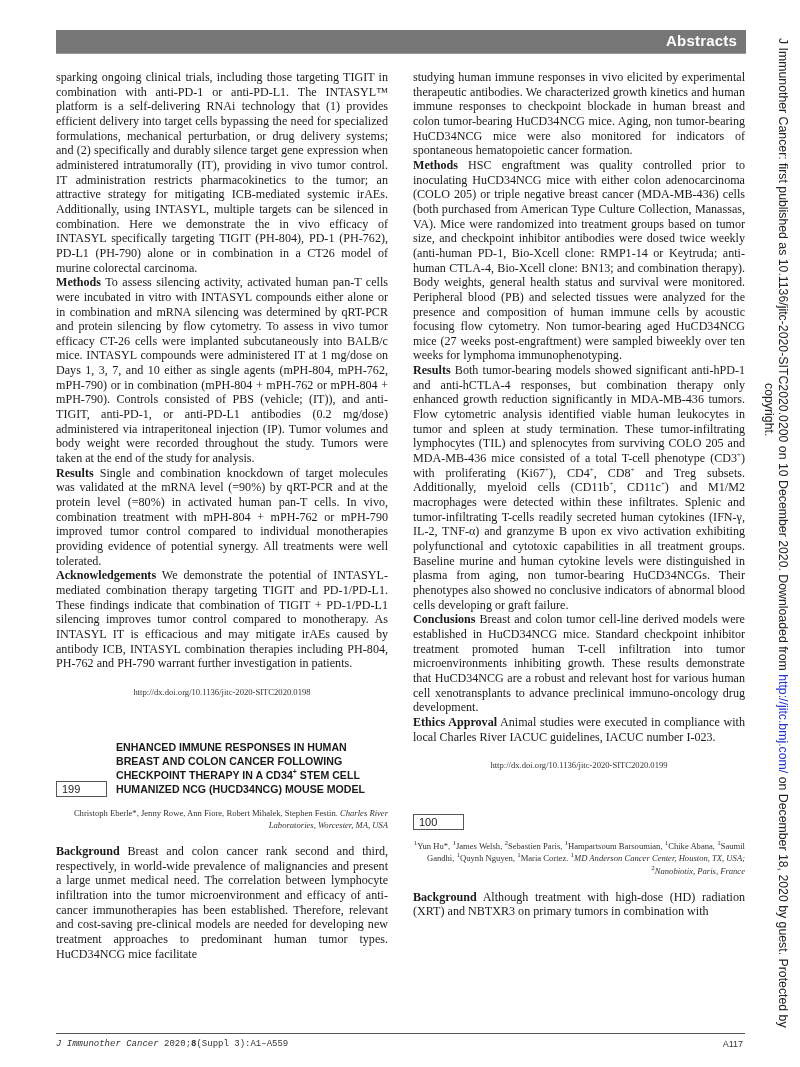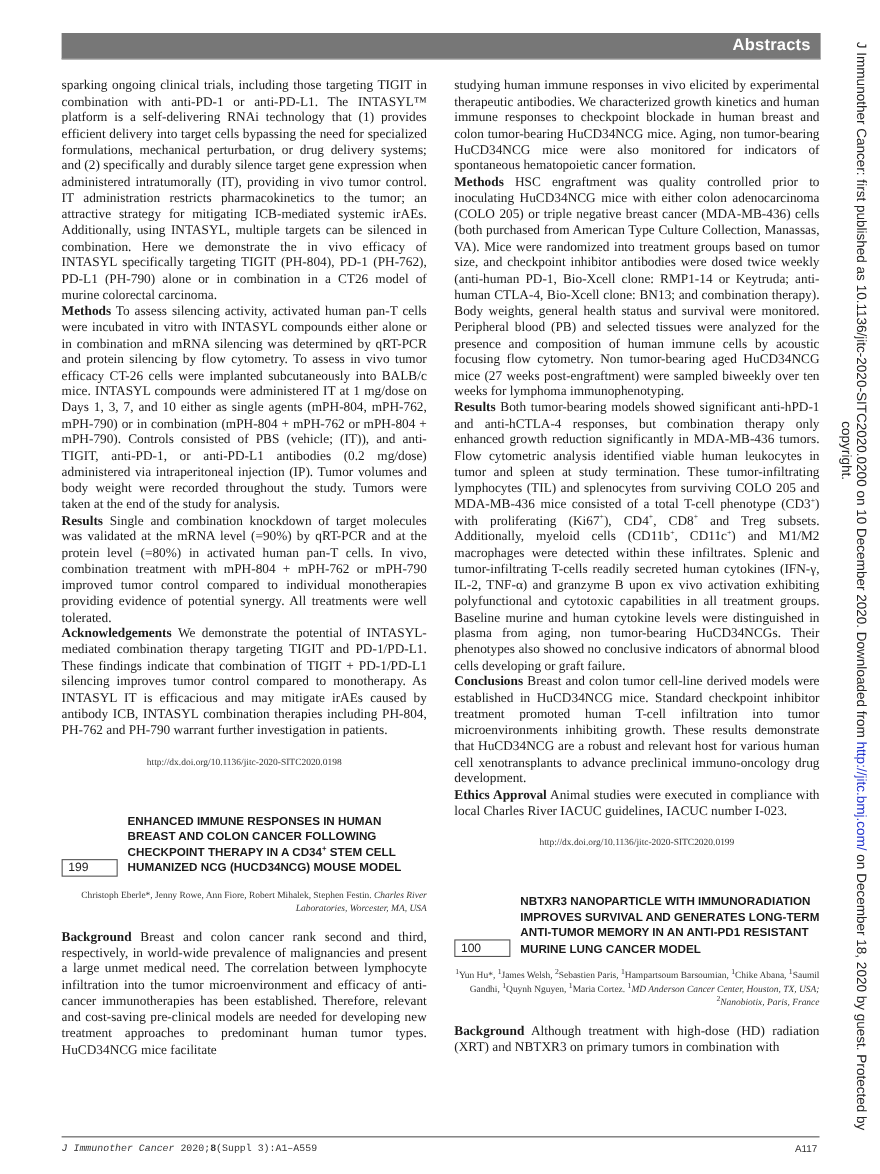--- a/index.html
+++ b/index.html
@@ -94,21 +94,20 @@
 <div class="col col-right">
   <p>studying human immune responses in vivo elicited by experi­mental therapeutic antibodies. We characterized growth kinetics and human immune responses to checkpoint blockade in human breast and colon tumor-bearing HuCD34NCG mice. Aging, non tumor-bearing HuCD34NCG mice were also moni­tored for indicators of spontaneous hematopoietic cancer formation.</p>
   <p><span class="sec-label">Methods</span><span> HSC engraftment was quality controlled prior to inoculating HuCD34NCG mice with either colon adenocarci­noma (COLO 205) or triple negative breast cancer (MDA-MB-436) cells (both purchased from American Type Culture Collection, Manassas, VA). Mice were randomized into treat­ment groups based on tumor size, and checkpoint inhibitor antibodies were dosed twice weekly (anti-human PD-1, Bio-Xcell clone: RMP1-14 or Keytruda; anti-human CTLA-4, Bio-Xcell clone: BN13; and combination therapy). Body weights, general health status and survival were monitored. Peripheral blood (PB) and selected tissues were analyzed for the presence and composition of human immune cells by acoustic focusing flow cytometry. Non tumor-bearing aged HuCD34NCG mice (27 weeks post-engraftment) were sampled biweekly over ten weeks for lymphoma immunophenotyping.</span></p>
   <p><span class="sec-label">Results</span><span> Both tumor-bearing models showed significant anti-hPD-1 and anti-hCTLA-4 responses, but combination therapy only enhanced growth reduction significantly in MDA-MB-436 tumors. Flow cytometric analysis identified viable human leu­kocytes in tumor and spleen at study termination. These tumor-infiltrating lymphocytes (TIL) and splenocytes from sur­viving COLO 205 and MDA-MB-436 mice consisted of a total T-cell phenotype (CD3</span><sup>+</sup><span>) with proliferating (Ki67</span><sup>+</sup><span>), CD4</span><sup>+</sup><span>, CD8</span><sup>+</sup><span> and Treg subsets. Additionally, myeloid cells (CD11b</span><sup>+</sup><span>, CD11c</span><sup>+</sup><span>) and M1/M2 macrophages were detected within these infiltrates. Splenic and tumor-infiltrating T-cells readily secreted human cytokines (IFN-γ, IL-2, TNF-α) and granzyme B upon ex vivo activation exhibiting polyfunctional and cytotoxic capabilities in all treatment groups. Baseline murine and human cytokine levels were distinguished in plasma from aging, non tumor-bearing HuCD34NCGs. Their phenotypes also showed no conclusive indicators of abnormal blood cells developing or graft failure.</span></p>
   <p><span class="sec-label">Conclusions</span><span> Breast and colon tumor cell-line derived models were established in HuCD34NCG mice. Standard checkpoint inhibitor treatment promoted human T-cell infiltration into tumor microenvironments inhibiting growth. These results demonstrate that HuCD34NCG are a robust and relevant host for various human cell xenotransplants to advance preclinical immuno-oncology drug development.</span></p>
   <p><span class="sec-label">Ethics Approval</span><span> Animal studies were executed in compliance with local Charles River IACUC guidelines, IACUC number I-023.</span></p>
   <p class="doi">http://dx.doi.org/10.1136/jitc-2020-SITC2020.0199</p>
 
   <div class="abs-head">
     <div class="abs-num">100</div>
-    <div class="abs-title">NBTXR3 NANOPARTICLE WITH IMMUNORADIATION IMPROVES SURVIVAL AND GENERATES LONG-TERM ANTI-TUMOR MEMORY IN AN ANTI-PD1 RESISTANT MURINE LUNG CANCER MODEL</div>
   </div>
   <p class="authors"><sup>1</sup><span>Yun Hu*, </span><sup>1</sup><span>James Welsh, </span><sup>2</sup><span>Sebastien Paris, </span><sup>1</sup><span>Hampartsoum Barsoumian, </span><sup>1</sup><span>Chike Abana, </span><sup>1</sup><span>Saumil Gandhi, </span><sup>1</sup><span>Quynh Nguyen, </span><sup>1</sup><span>Maria Cortez. </span><sup>1</sup><i>MD Anderson Cancer Center, Houston, TX, USA; </i><sup>2</sup><i>Nanobiotix, Paris, France</i></p>
   <p><span class="sec-label">Background</span><span> Although treatment with high-dose (HD) radiation (XRT) and NBTXR3 on primary tumors in combination with</span></p>
 </div>
 
 <div class="footer-rule"></div>
 <div class="footer-left"><i>J Immunother Cancer</i><span> 2020;</span><b>8</b><span>(Suppl 3):A1–A559</span></div>
 <div class="footer-right">A117</div>
 
 <div class="side-note">

